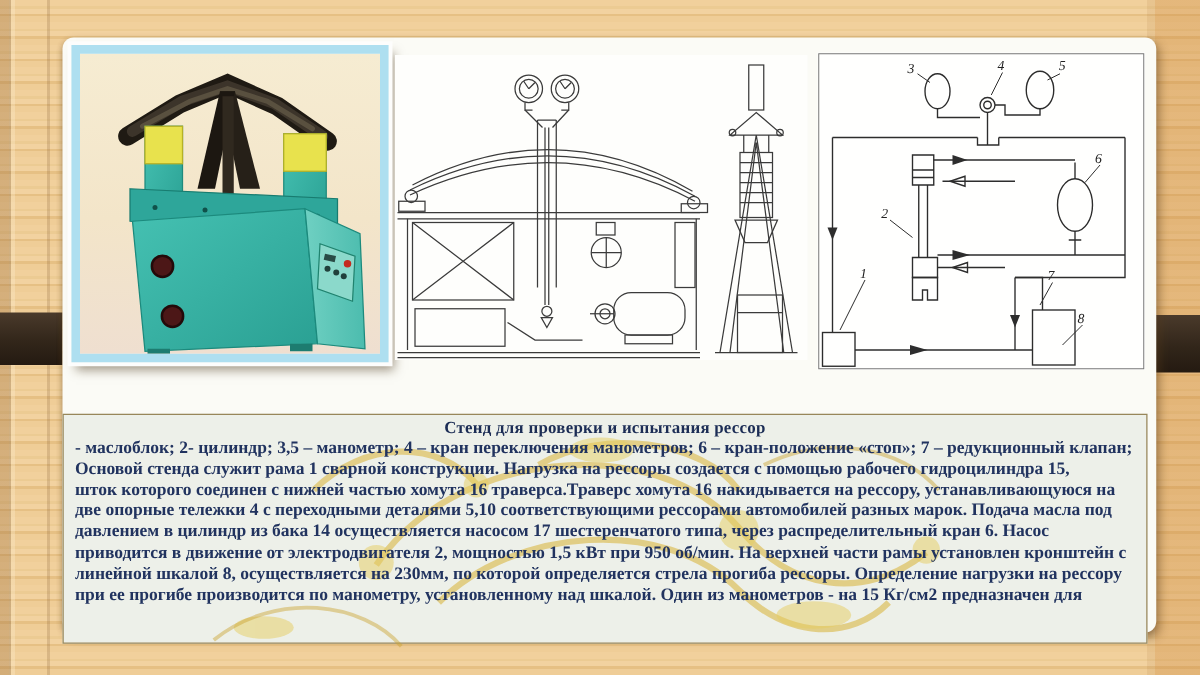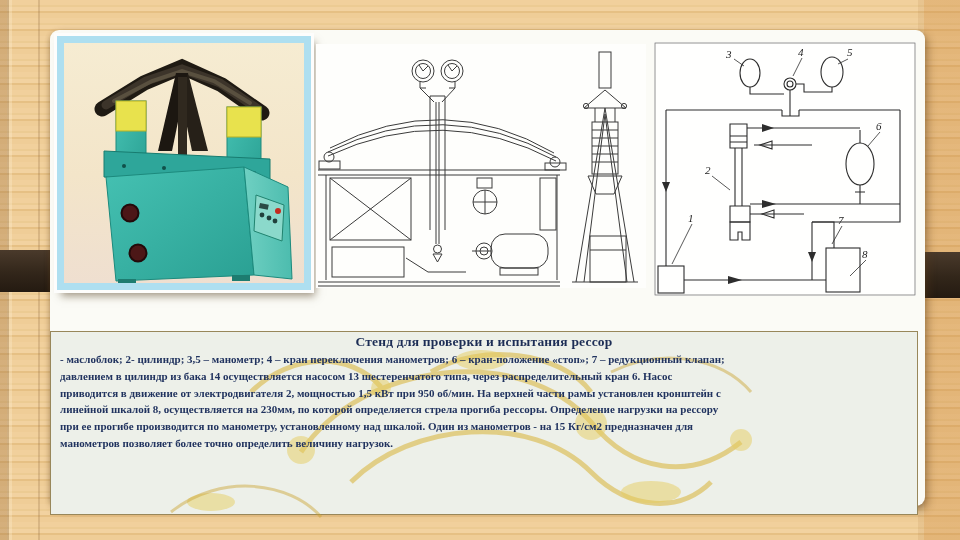--- a/index.html
+++ b/index.html
@@ -32,21 +32,21 @@
     position:absolute;left:50px;top:283px;width:868px;height:184px;
     background:#edf0e9;border:1px solid #98875a;box-sizing:border-box;margin-top:48px;
   }
   .ornament{position:absolute;left:0;top:0;width:868px;height:212px;pointer-events:none;}
   .caption{
     position:relative;z-index:2;text-align:center;margin-top:2px;
     font-size:13.5px;font-weight:bold;color:#1c2d55;letter-spacing:.2px;
   }
   .bodytext{position:relative;z-index:2;padding:1px 8px 0 9px;}
   .bodytext .line{
-    font-size:11px;font-weight:bold;color:#21335f;
+    font-size:14px;font-weight:bold;color:#21335f;
     line-height:16.8px;white-space:nowrap;letter-spacing:0px;
   }
   svg text{font-family:"Liberation Serif",serif;}
 </style>
 </head>
 <body>
 
 <div class="stage">
 
   <div class="bar bar-left"></div>
@@ -243,21 +243,23 @@
         <ellipse cx="160" cy="170" rx="24" ry="9"></ellipse>
       </g>
       <g fill="none" stroke="#caa22e" stroke-width="3" opacity="0.45">
         <path d="M120,180 C170,140 240,150 270,185"></path>
         <path d="M560,40 C610,15 670,25 700,60"></path>
       </g>
     </svg>
     <div class="caption">Стенд для проверки и испытания рессор</div>
     <div class="bodytext">
       <div class="line">- маслоблок; 2- цилиндр; 3,5 – манометр; 4 – кран переключения манометров; 6 – кран-положение «стоп»; 7 – редукционный клапан;</div>
-      <div class="line">давлением в цилиндр из бака 14 осуществляется насосом 13 шестеренчатого типа, через распределительный кран 6. Насос</div>
+      <div class="line">Основой стенда служит рама 1 сварной конструкции. Нагрузка на рессоры создается с помощью рабочего гидроцилиндра 15,</div>
+      <div class="line">шток которого соединен с нижней частью хомута 16 траверса.Траверс хомута 16 накидывается на рессору, устанавливающуюся на</div>
+      <div class="line">две опорные тележки 4 с переходными деталями 5,10 соответствующими рессорами автомобилей разных марок. Подача масла под</div>
+      <div class="line">давлением в цилиндр из бака 14 осуществляется насосом 17 шестеренчатого типа, через распределительный кран 6. Насос</div>
       <div class="line">приводится в движение от электродвигателя 2, мощностью 1,5 кВт при 950 об/мин. На верхней части рамы установлен кронштейн с</div>
       <div class="line">линейной шкалой 8, осуществляется на 230мм, по которой определяется стрела прогиба рессоры. Определение нагрузки на рессору</div>
       <div class="line">при ее прогибе производится по манометру, установленному над шкалой. Один из манометров - на 15 Кг/см2 предназначен для</div>
-      <div class="line">манометров позволяет более точно определить величину нагрузок.</div>
     </div>
   </div>
 
 </div>
 
 </body></html>

